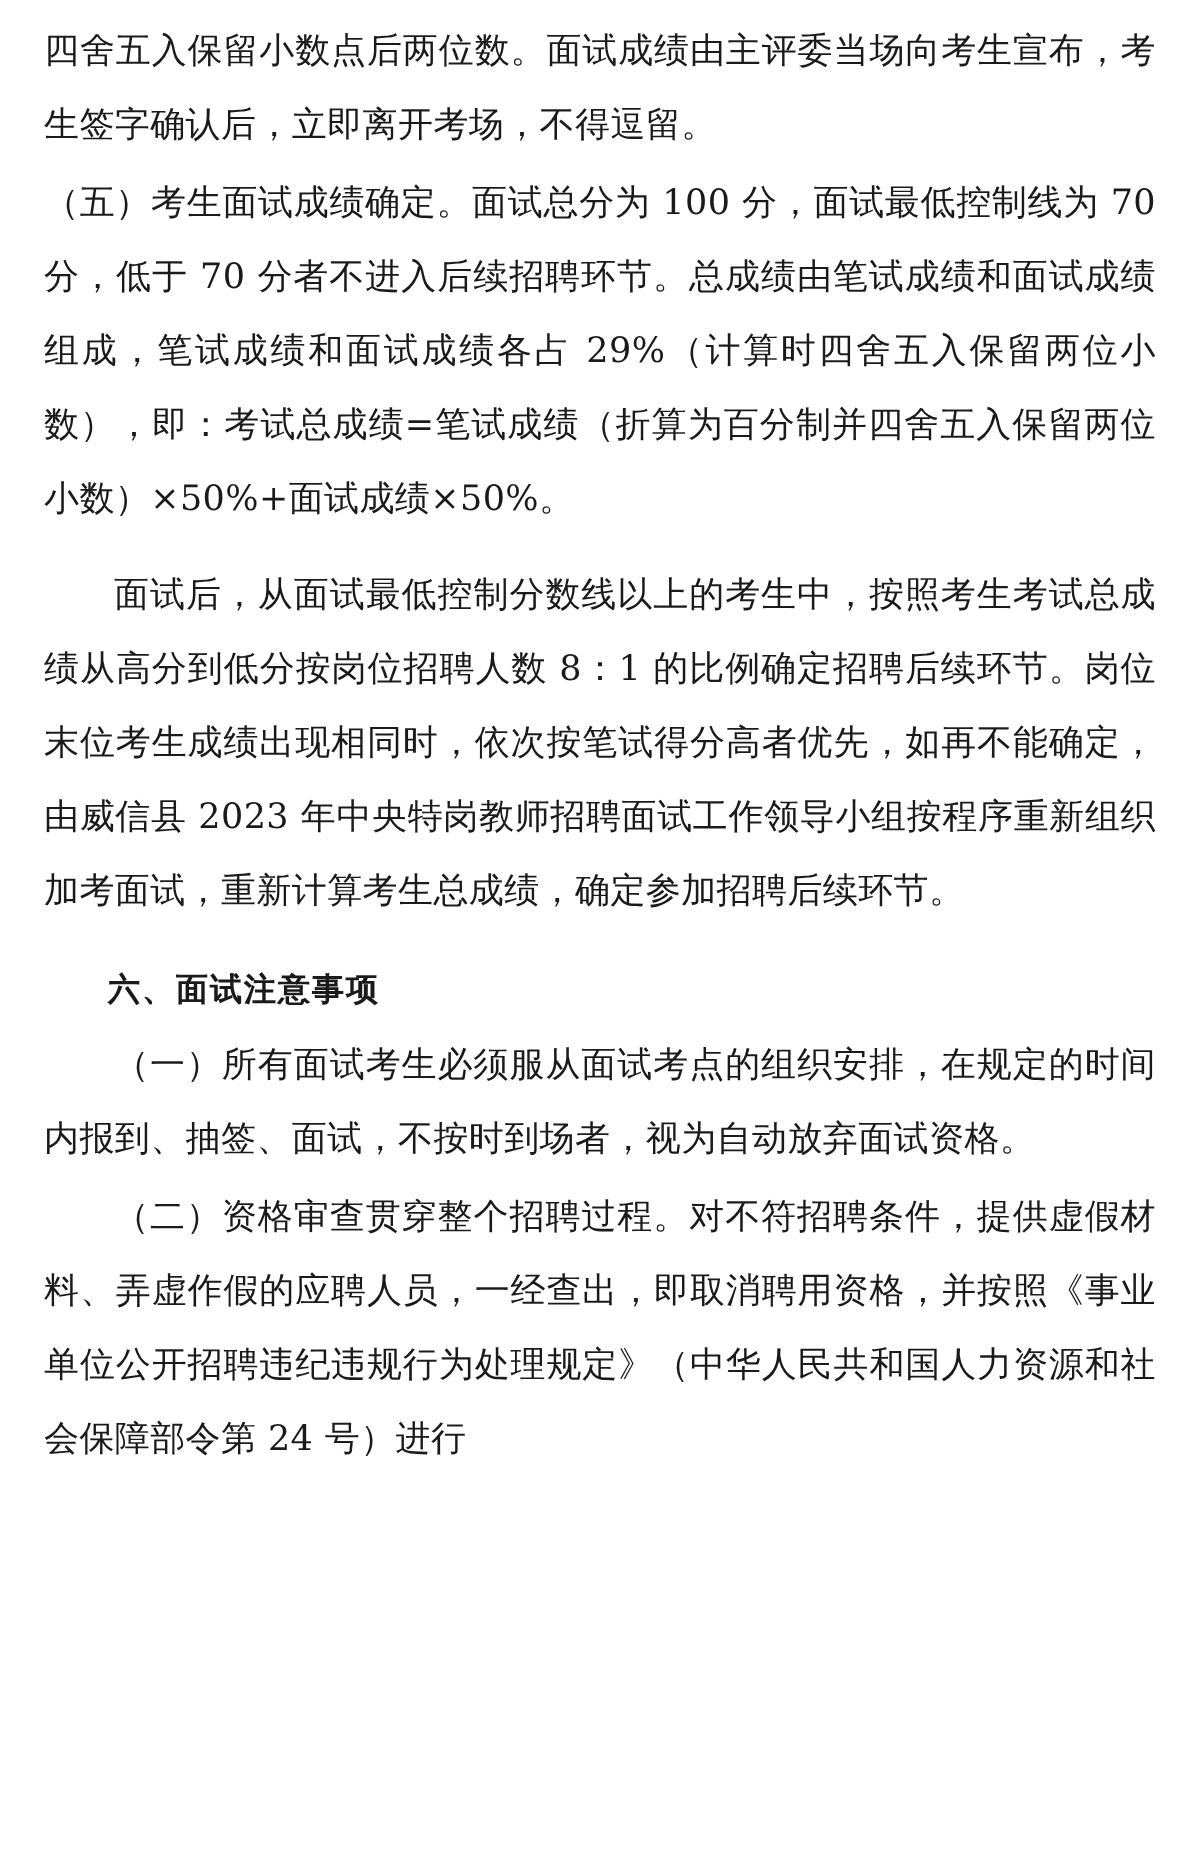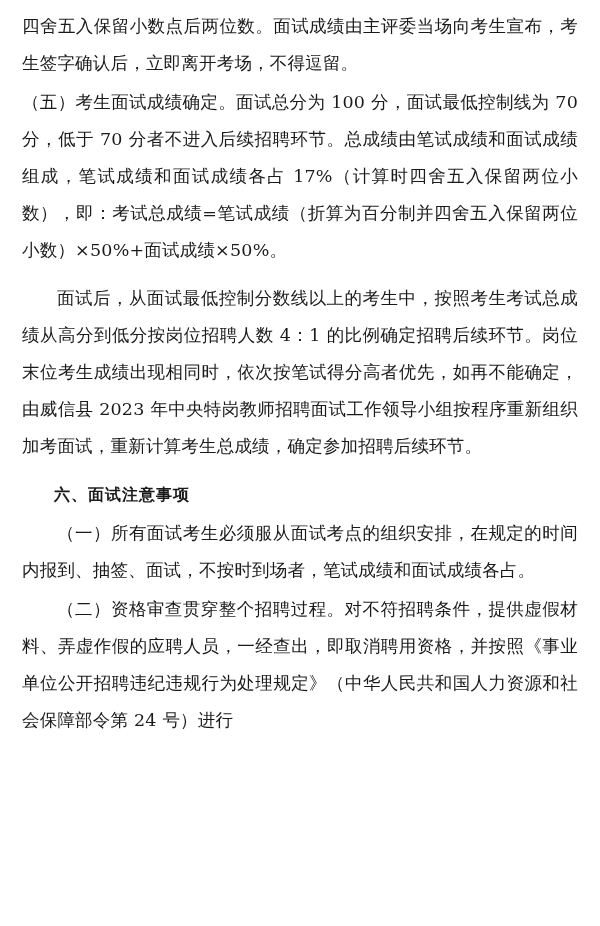--- a/index.html
+++ b/index.html
@@ -48,23 +48,23 @@
     margin-top: 2px;
   }
 </style>
 </head>
 <body>
 
 <div class="page">
 
   <p class="para">四舍五入保留小数点后两位数。面试成绩由主评委当场向考生宣布，考生签字确认后，立即离开考场，不得逗留。</p>
 
-  <p class="para gap-small">（五）考生面试成绩确定。面试总分为 100 分，面试最低控制线为 70 分，低于 70 分者不进入后续招聘环节。总成绩由笔试成绩和面试成绩组成，笔试成绩和面试成绩各占 17%（计算时四舍五入保留两位小数），即：考试总成绩=笔试成绩（折算为百分制并四舍五入保留两位小数）×50%+面试成绩×50%。</p>
+  <p class="para gap-small">（五）考生面试成绩确定。面试总分为 100 分，面试最低控制线为 70 分，低于 70 分者不进入后续招聘环节。总成绩由笔试成绩和面试成绩组成，笔试成绩和面试成绩各占 29%（计算时四舍五入保留两位小数），即：考试总成绩=笔试成绩（折算为百分制并四舍五入保留两位小数）×50%+面试成绩×50%。</p>
 
-  <p class="para indent gap-before">面试后，从面试最低控制分数线以上的考生中，按照考生考试总成绩从高分到低分按岗位招聘人数 4：1 的比例确定招聘后续环节。岗位末位考生成绩出现相同时，依次按笔试得分高者优先，如再不能确定，由威信县 2023 年中央特岗教师招聘面试工作领导小组按程序重新组织加考面试，重新计算考生总成绩，确定参加招聘后续环节。</p>
+  <p class="para indent gap-before">面试后，从面试最低控制分数线以上的考生中，按照考生考试总成绩从高分到低分按岗位招聘人数 8：1 的比例确定招聘后续环节。岗位末位考生成绩出现相同时，依次按笔试得分高者优先，如再不能确定，由威信县 2023 年中央特岗教师招聘面试工作领导小组按程序重新组织加考面试，重新计算考生总成绩，确定参加招聘后续环节。</p>
 
   <p class="heading gap-before">六、面试注意事项</p>
 
-  <p class="para indent gap-small">（一）所有面试考生必须服从面试考点的组织安排，在规定的时间内报到、抽签、面试，不按时到场者，笔试成绩和面试成绩各占。</p>
+  <p class="para indent gap-small">（一）所有面试考生必须服从面试考点的组织安排，在规定的时间内报到、抽签、面试，不按时到场者，视为自动放弃面试资格。</p>
 
   <p class="para indent gap-small">（二）资格审查贯穿整个招聘过程。对不符招聘条件，提供虚假材料、弄虚作假的应聘人员，一经查出，即取消聘用资格，并按照《事业单位公开招聘违纪违规行为处理规定》（中华人民共和国人力资源和社会保障部令第 24 号）进行</p>
 
 </div>
 
 </body></html>

